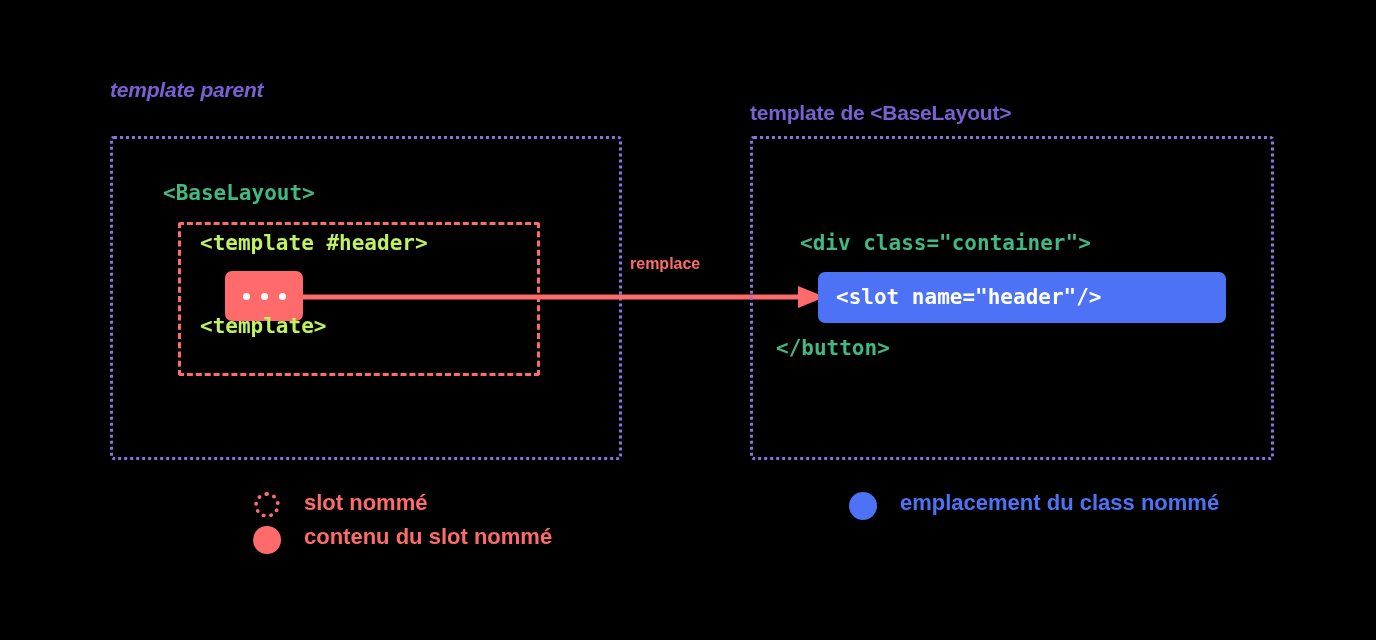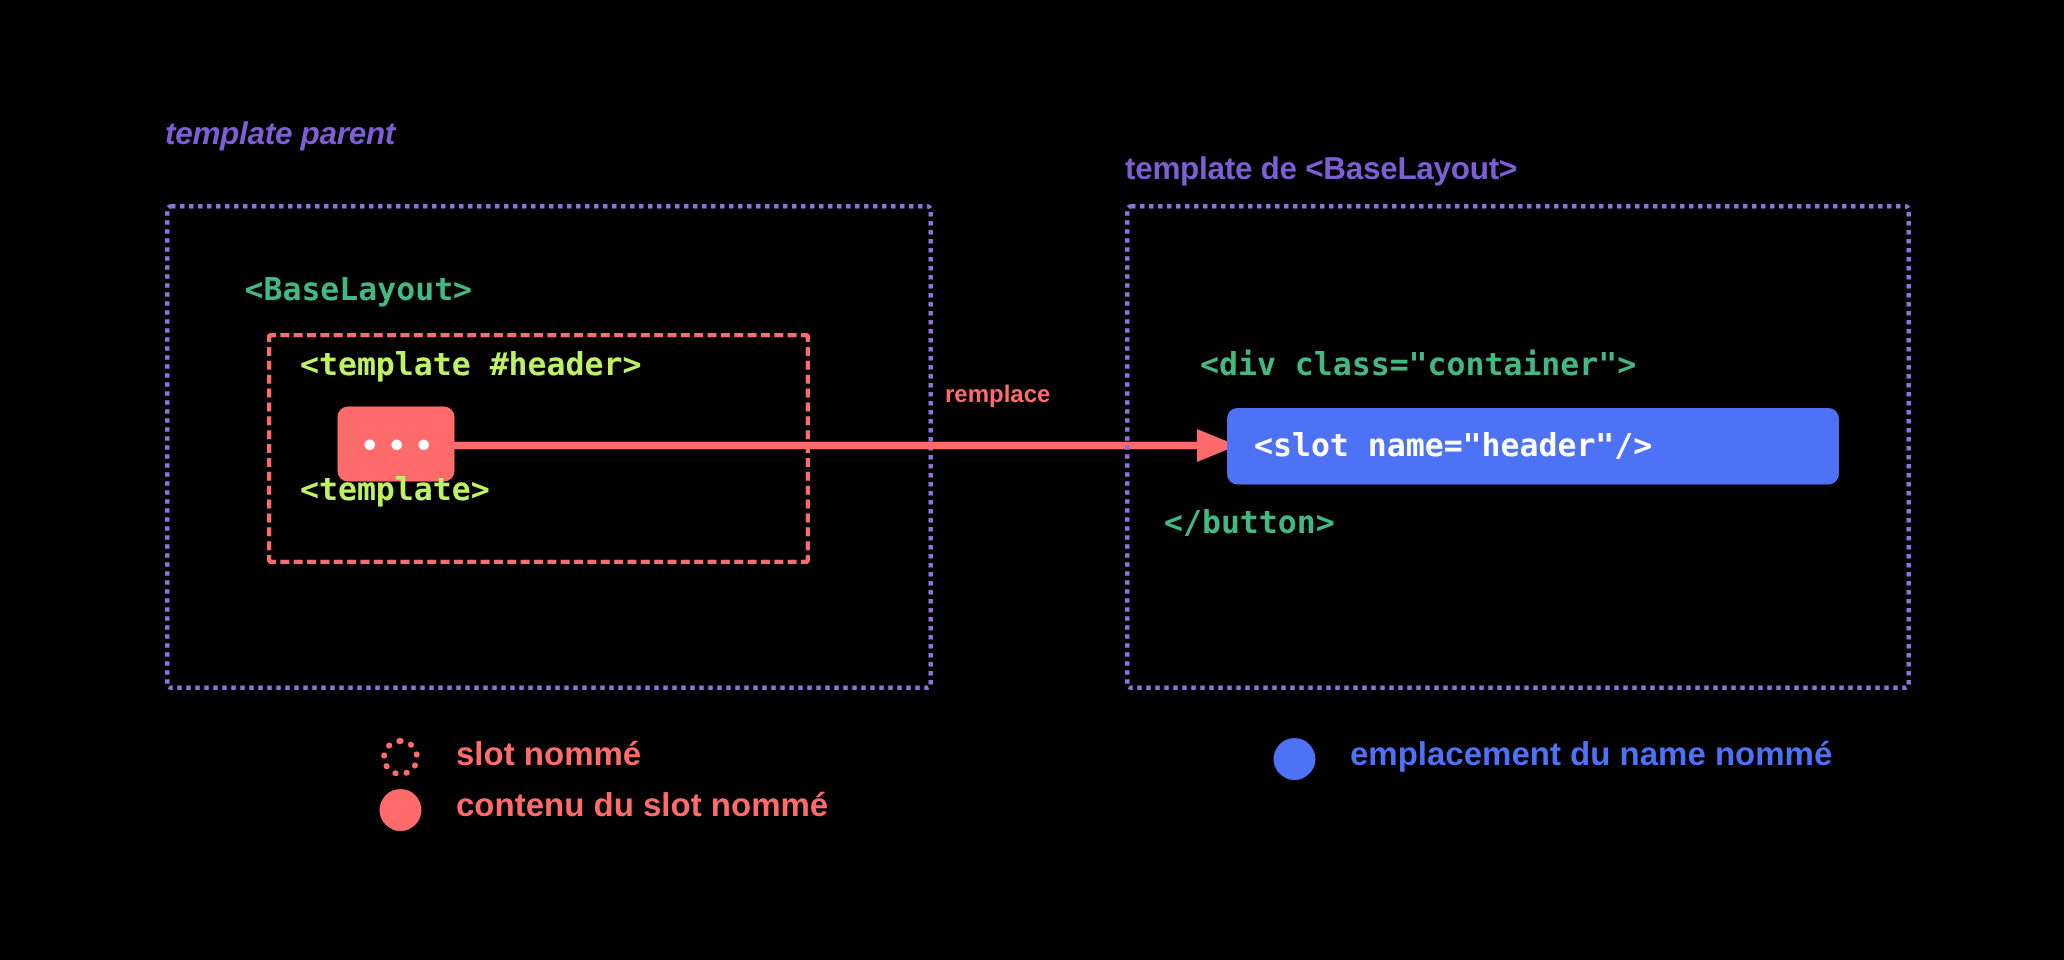--- a/index.html
+++ b/index.html
@@ -237,16 +237,16 @@
     <span class="swatch-wrap">
       <span class="swatch-filled-circle-red"></span>
     </span>
     <span class="legend-label red">contenu du slot nommé</span>
   </div>
 
   <div class="legend-row" id="legend-slot-placement">
     <span class="swatch-wrap">
       <span class="swatch-filled-circle-blue"></span>
     </span>
-    <span class="legend-label blue">emplacement du name nommé</span>
+    <span class="legend-label blue">emplacement du class nommé</span>
   </div>
 
 </div>
 
 </body></html>

